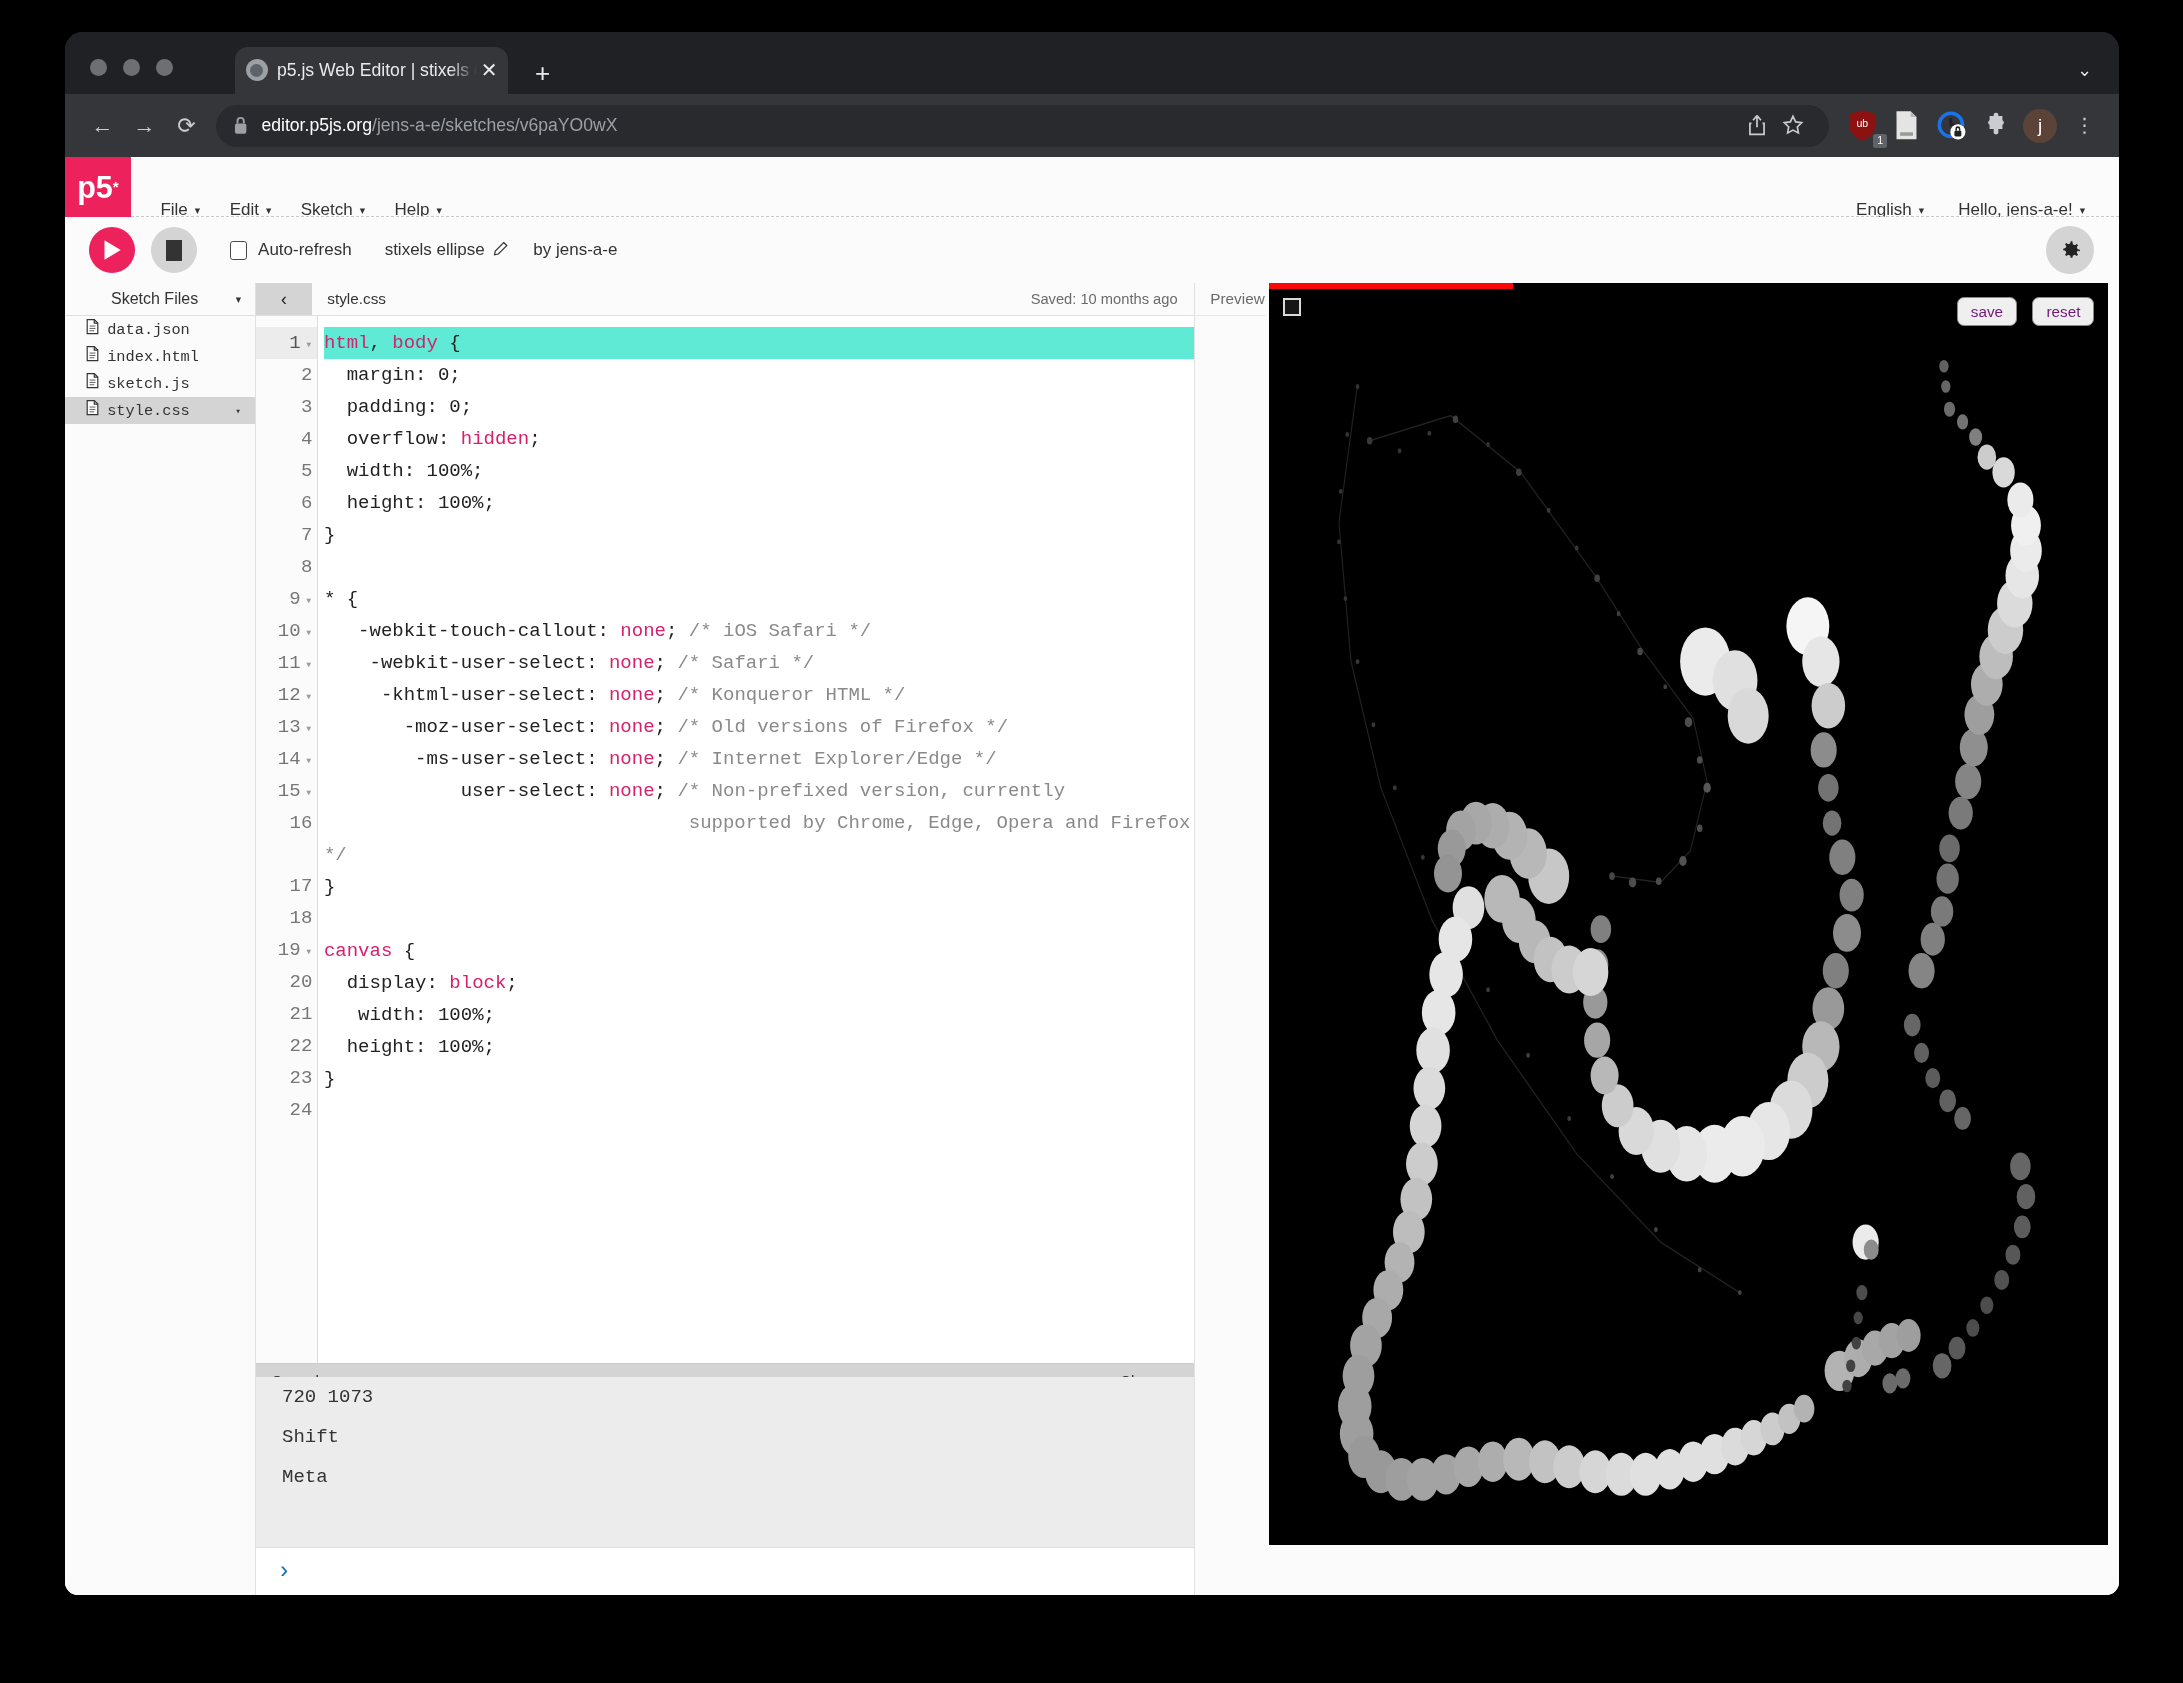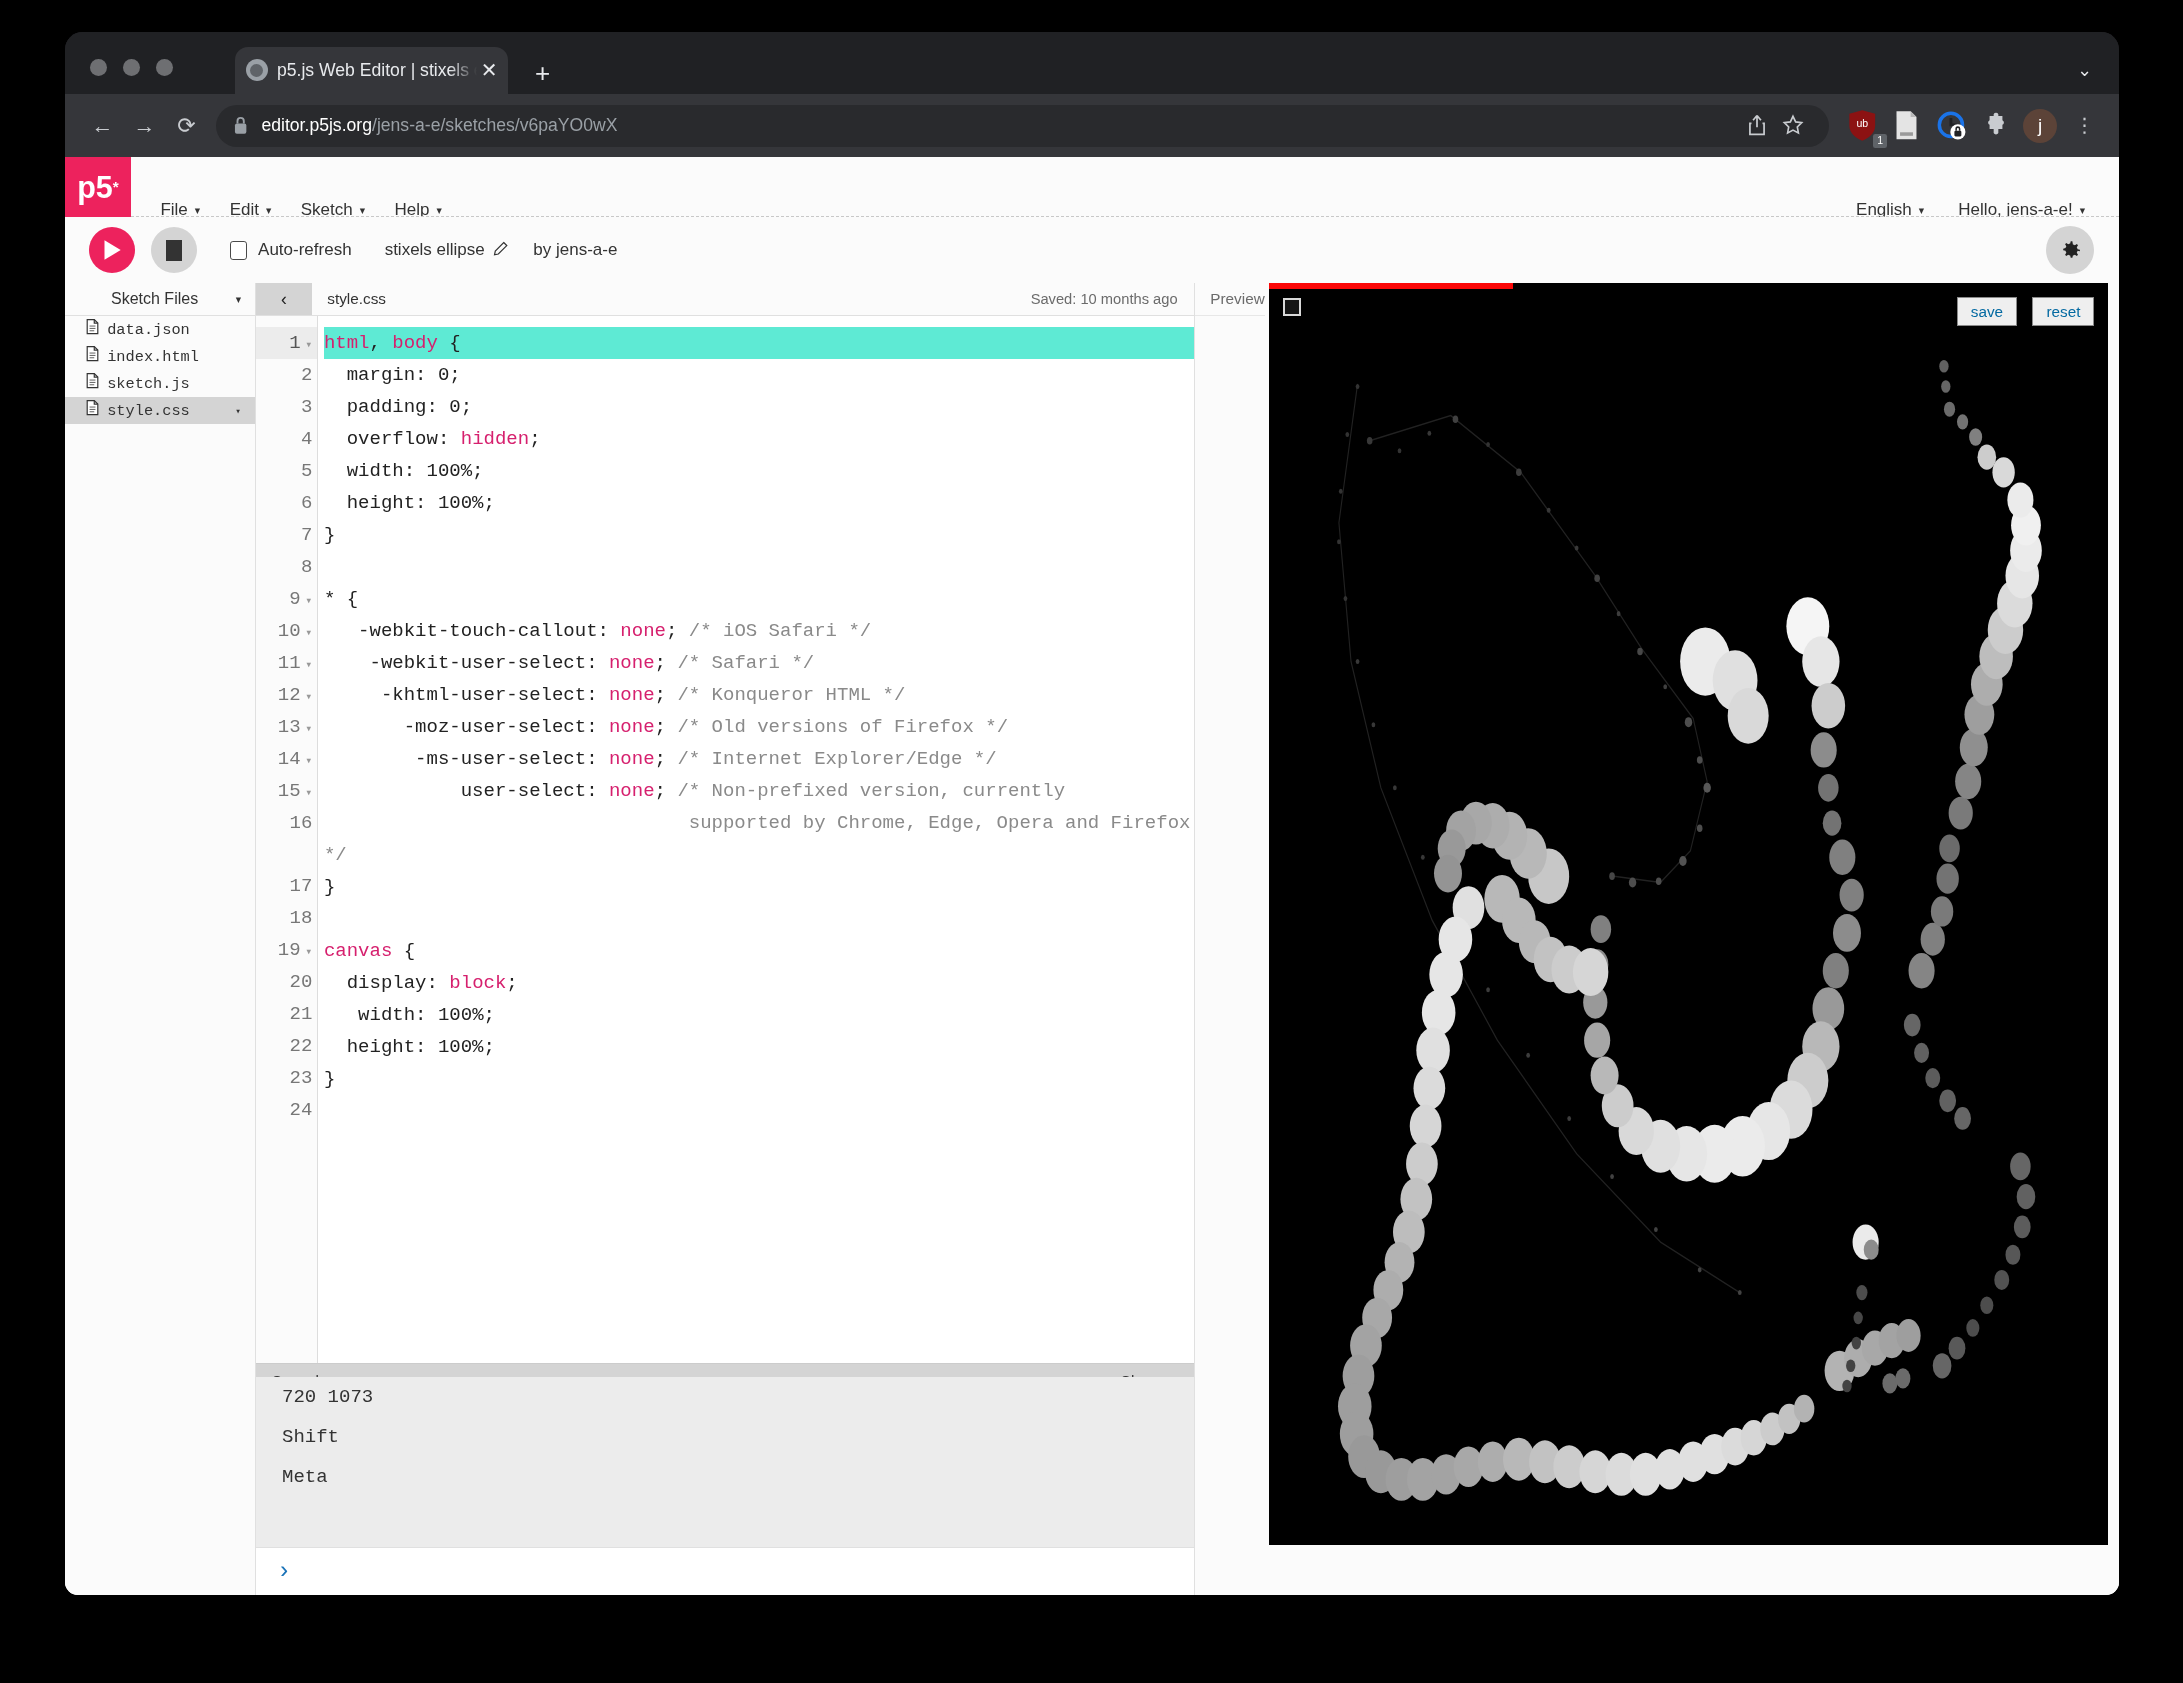--- a/index.html
+++ b/index.html
@@ -255,22 +255,22 @@
     position: relative; width: 100%; height: 100%;
     background: #000; overflow: hidden;
   }
   #loading-bar { position: absolute; left: 0; top: 0; height: 5.9px; width: 29%; background: #fb0707; }
   #canvas-checkbox {
     position: absolute; left: 14px; top: 15.3px;
     width: 17.6px; height: 17.6px; border: 2.9px solid #d9d9d9; background: #151515;
   }
   #canvas-buttons { position: absolute; right: 14px; top: 14px; display: flex; gap: 15.3px; }
   .canvas-btn {
-    background: #efefef; border: 1.2px solid #8a8a8a; border-radius: 0;
-    font-family: "Liberation Sans", sans-serif; font-size: 15.3px; color: #0369a1;
+    background: #efefef; border: 1.2px solid #8a8a8a; border-radius: 7px;
+    font-family: "Liberation Sans", sans-serif; font-size: 15.3px; color: #701a75;
     padding: 4.7px 13px; cursor: pointer;
   }
   #art-svg { position: absolute; inset: 0; width: 100%; height: 100%; display: block; }
 </style>
 </head>
 <body>
 
 <div id="browser-window">
 
   <div id="tab-strip">

